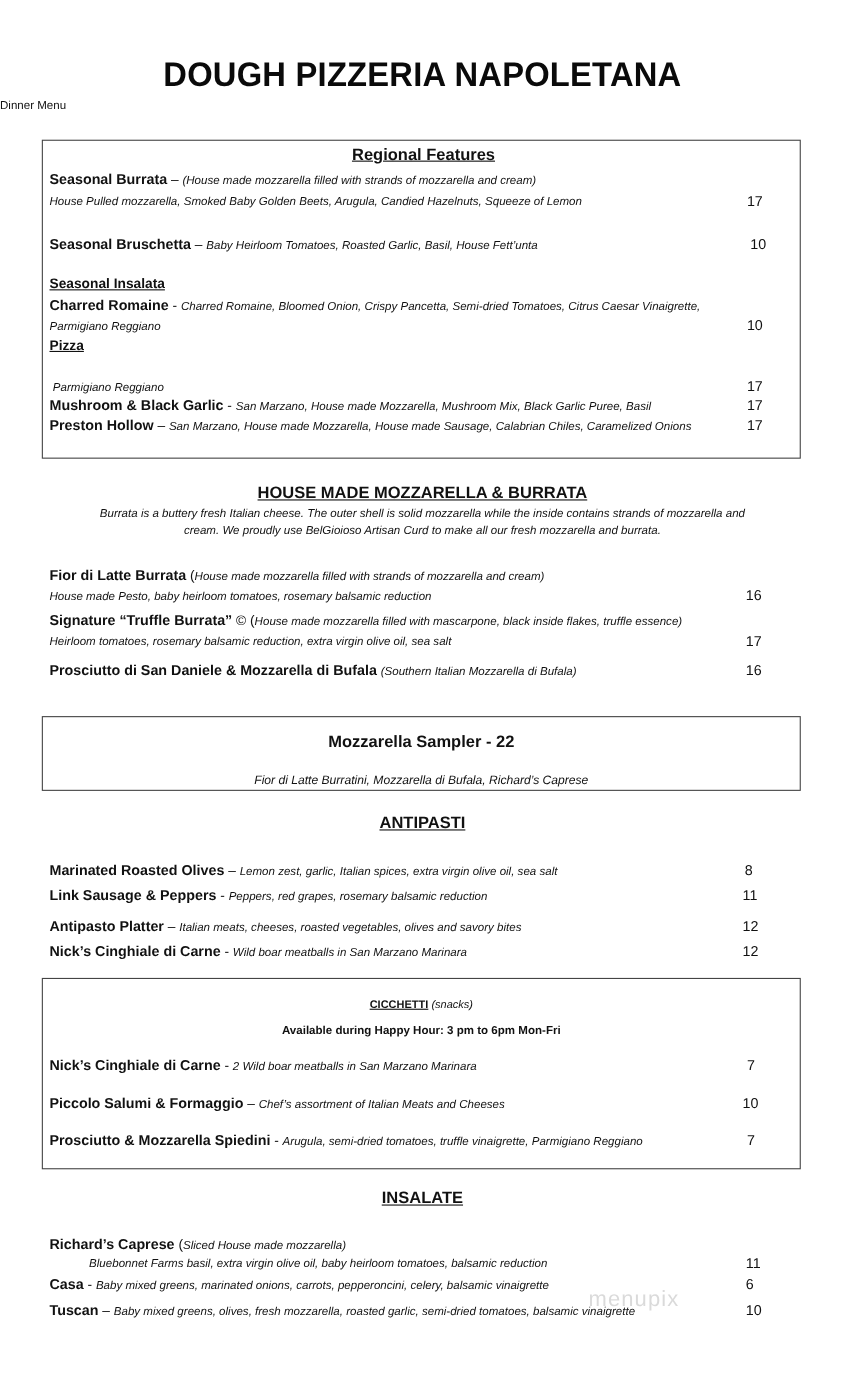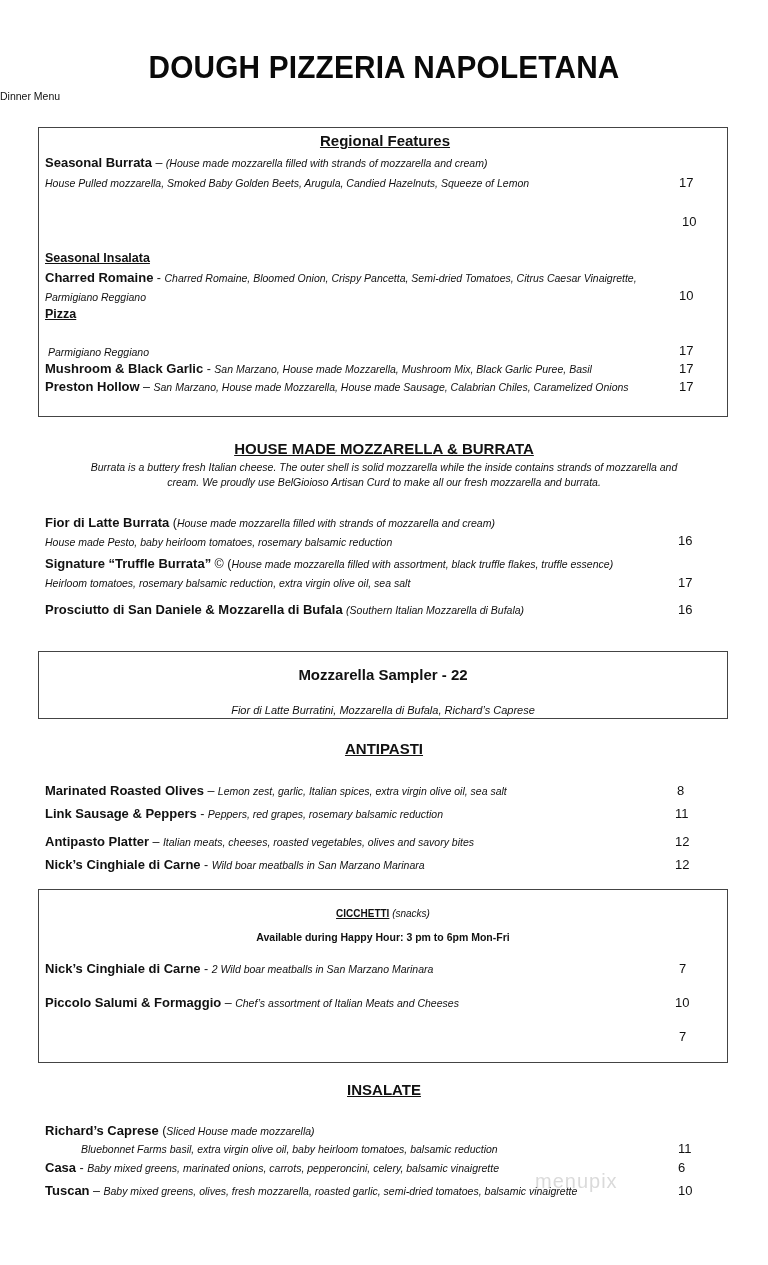--- a/index.html
+++ b/index.html
@@ -52,20 +52,23 @@
 
 <div class="box" style="top:127px;height:290px;">
   <div class="sec-head" style="top:4px;">Regional Features</div>
 
   <div class="row" style="top:27px;">
     <span class="name">Seasonal Burrata</span><span> – </span><span class="desc">(House made mozzarella filled with strands of mozzarella and cream)</span>
   </div>
   <div class="sub" style="top:49px;">House Pulled mozzarella, Smoked Baby Golden Beets, Arugula, Candied Hazelnuts, Squeeze of Lemon</div>
   <div class="price" style="top:47px;">17</div>
 
+  <div class="row" style="top:86px;">
+    <span class="name">Seasonal Bruschetta</span><span> – </span><span class="desc">Baby Heirloom Tomatoes, Roasted Garlic, Basil, House Fett’unta</span>
+  </div>
   <div class="price" style="top:86px;left:643px;">10</div>
 
   <div class="subhead" style="top:123px;">Seasonal Insalata</div>
   <div class="row" style="top:142px;">
     <span class="name">Charred Romaine</span><span> - </span><span class="desc">Charred Romaine, Bloomed Onion, Crispy Pancetta, Semi-dried Tomatoes, Citrus Caesar Vinaigrette,</span>
   </div>
   <div class="sub" style="top:163px;">Parmigiano Reggiano</div>
   <div class="price" style="top:160px;">10</div>
 
   <div class="subhead" style="top:179px;">Pizza</div>
@@ -89,21 +92,21 @@
   <div>cream.  We proudly use BelGioioso Artisan Curd to make all our fresh mozzarella and burrata.</div>
 </div>
 
 <div class="row" style="top:515px;">
   <span class="name">Fior di Latte Burrata</span><span> (</span><span class="desc">House made mozzarella filled with strands of mozzarella and cream)</span>
 </div>
 <div class="sub" style="top:536px;">House made Pesto, baby heirloom tomatoes, rosemary balsamic reduction</div>
 <div class="price" style="top:533px;">16</div>
 
 <div class="row" style="top:556px;">
-  <span class="name">Signature “Truffle Burrata”</span><span> © (</span><span class="desc">House made mozzarella filled with assortment, black truffle flakes, truffle essence)</span>
+  <span class="name">Signature “Truffle Burrata”</span><span> © (</span><span class="desc">House made mozzarella filled with mascarpone, black inside flakes, truffle essence)</span>
 </div>
 <div class="sub" style="top:577px;">Heirloom tomatoes, rosemary balsamic reduction, extra virgin olive oil, sea salt</div>
 <div class="price" style="top:575px;">17</div>
 
 <div class="row" style="top:602px;">
   <span class="name">Prosciutto di San Daniele &amp; Mozzarella di Bufala</span><span> </span><span class="desc">(Southern Italian Mozzarella di Bufala)</span>
 </div>
 <div class="price" style="top:602px;">16</div>
 
 <div class="box" style="top:651px;height:68px;text-decoration:underline;">
@@ -142,20 +145,23 @@
   <div class="row" style="top:71px;">
     <span class="name">Nick’s Cinghiale di Carne</span><span> - </span><span class="desc">2 Wild boar meatballs in San Marzano Marinara</span>
   </div>
   <div class="price" style="top:71px;">7</div>
 
   <div class="row" style="top:105px;">
     <span class="name">Piccolo Salumi &amp; Formaggio</span><span> – </span><span class="desc">Chef’s assortment of Italian Meats and Cheeses</span>
   </div>
   <div class="price" style="top:105px;left:636px;">10</div>
 
+  <div class="row" style="top:139px;">
+    <span class="name">Prosciutto &amp; Mozzarella Spiedini</span><span> - </span><span class="desc">Arugula, semi-dried tomatoes, truffle vinaigrette, Parmigiano Reggiano</span>
+  </div>
   <div class="price" style="top:139px;">7</div>
 </div>
 
 <div class="sec-head" style="top:1081px;">INSALATE</div>
 
 <div class="row" style="top:1123px;">
   <span class="name">Richard’s Caprese</span><span> (</span><span class="desc">Sliced House made mozzarella)</span>
 </div>
 <div class="sub" style="top:1143px;margin-left:36px;">Bluebonnet Farms basil, extra virgin olive oil, baby heirloom tomatoes, balsamic reduction</div>
 <div class="price" style="top:1141px;">11</div>

